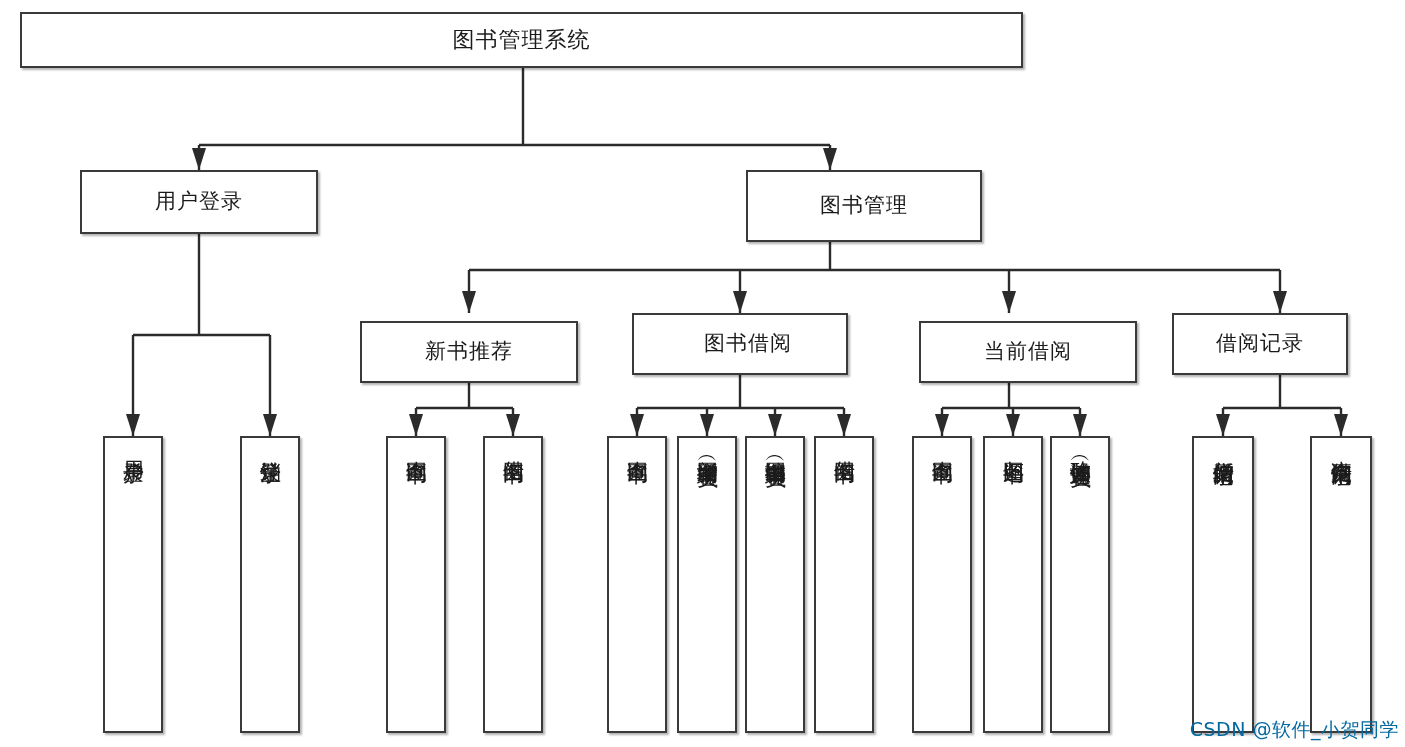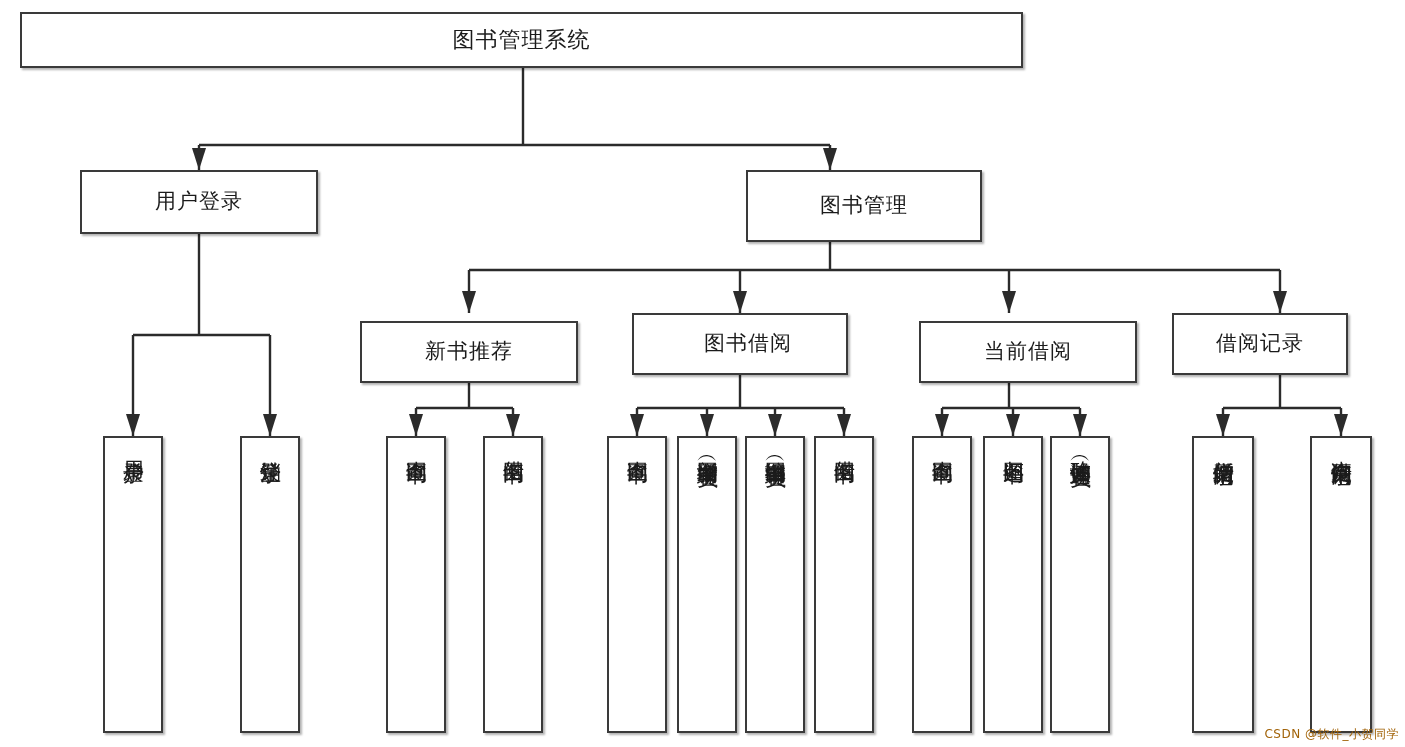--- a/index.html
+++ b/index.html
@@ -54,22 +54,22 @@
     white-space: nowrap;
     display: block;
   }
   .node.root {
     font-size: 22px;
   }
   #watermark {
     position: absolute;
     right: 6px;
     bottom: 4px;
-    font-size: 12px;
-    color: #a16207;
+    font-size: 19px;
+    color: #0369a1;
     letter-spacing: 0.5px;
     white-space: nowrap;
   }
 </style>
 </head>
 <body>
 
 <div id="canvas">
 
   <svg id="edges" viewBox="0 0 1405 747" xmlns="http://www.w3.org/2000/svg">

